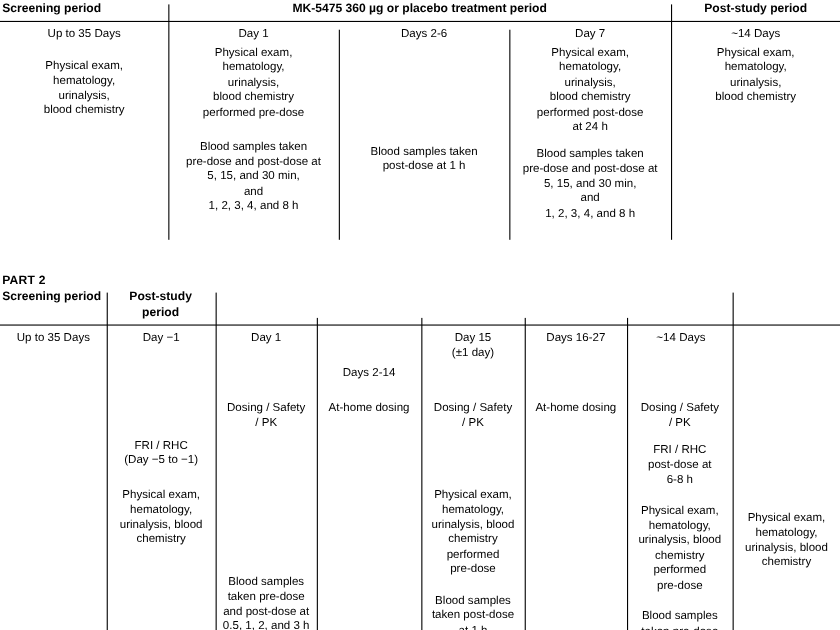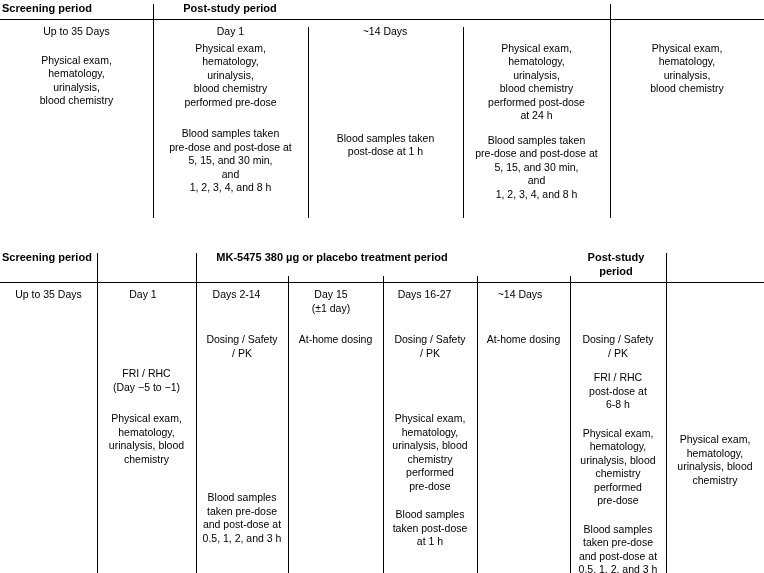--- a/index.html
+++ b/index.html
@@ -85,28 +85,31 @@
 </head>
 <body>
 
 <div class="part" id="part1" style="top:0px;">
 
 
   <div class="grid" id="p1grid">
 
     <div class="row period-row">
       <div class="cell left-align" style="width:153px;">Screening period</div>
+      <div class="cell" style="width:457px;">MK-5475 360 µg or placebo treatment period</div>
       <div class="cell" style="width:154px;">Post-study period</div>
     </div>
 
     <div class="hrule"></div>
 
     <div class="row day-row">
       <div class="cell" style="width:153px;">Up to 35 Days</div>
       <div class="cell" style="width:155px;">Day 1</div>
+      <div class="cell" style="width:155px;">Days 2-6</div>
+      <div class="cell" style="width:147px;">Day 7</div>
       <div class="cell" style="width:154px;">~14 Days</div>
     </div>
 
     <div class="row body-row" style="height:170px;">
 
       <div class="cell" style="width:153px;">
         <div class="block" style="margin-top:12px;">Physical exam,<br>hematology,<br>urinalysis,<br>blood chemistry</div>
       </div>
 
       <div class="cell" style="width:155px;">
@@ -131,35 +134,36 @@
 
     <div class="vline" style="left:153px; top:4px; height:214px;"></div>
     <div class="vline" style="left:308px; top:27px; height:191px;"></div>
     <div class="vline" style="left:463px; top:27px; height:191px;"></div>
     <div class="vline" style="left:610px; top:4px; height:214px;"></div>
   </div>
 </div>
 
 <div class="part" id="part2" style="top:249px;">
 
+  <div class="part-label">PART 2</div>
 
   <div class="grid" id="p2grid">
 
     <div class="row period-row">
       <div class="cell left-align" style="width:97px;">Screening period</div>
-      <div class="cell" style="width:470px;">MK-5475 380 µg or placebo treatment period</div>
       <div class="cell" style="width:98px;">Post-study period</div>
     </div>
 
     <div class="hrule"></div>
 
     <div class="row day-row">
       <div class="cell" style="width:97px;">Up to 35 Days</div>
+      <div class="cell" style="width:99px;">Day −1</div>
       <div class="cell" style="width:92px;">Day 1</div>
-      <div class="cell" style="width:95px;">Days 2-14</div>
+      <div class="cell" style="width:95px;margin-top:32px;">Days 2-14</div>
       <div class="cell" style="width:94px;">Day 15<br>(±1 day)</div>
       <div class="cell" style="width:93px;">Days 16-27</div>
       <div class="cell" style="width:98px;">~14 Days</div>
     </div>
 
     <div class="row body-row" style="height:245px;">
 
       <div class="cell" style="width:97px;"></div>
 
       <div class="cell" style="width:99px;">

